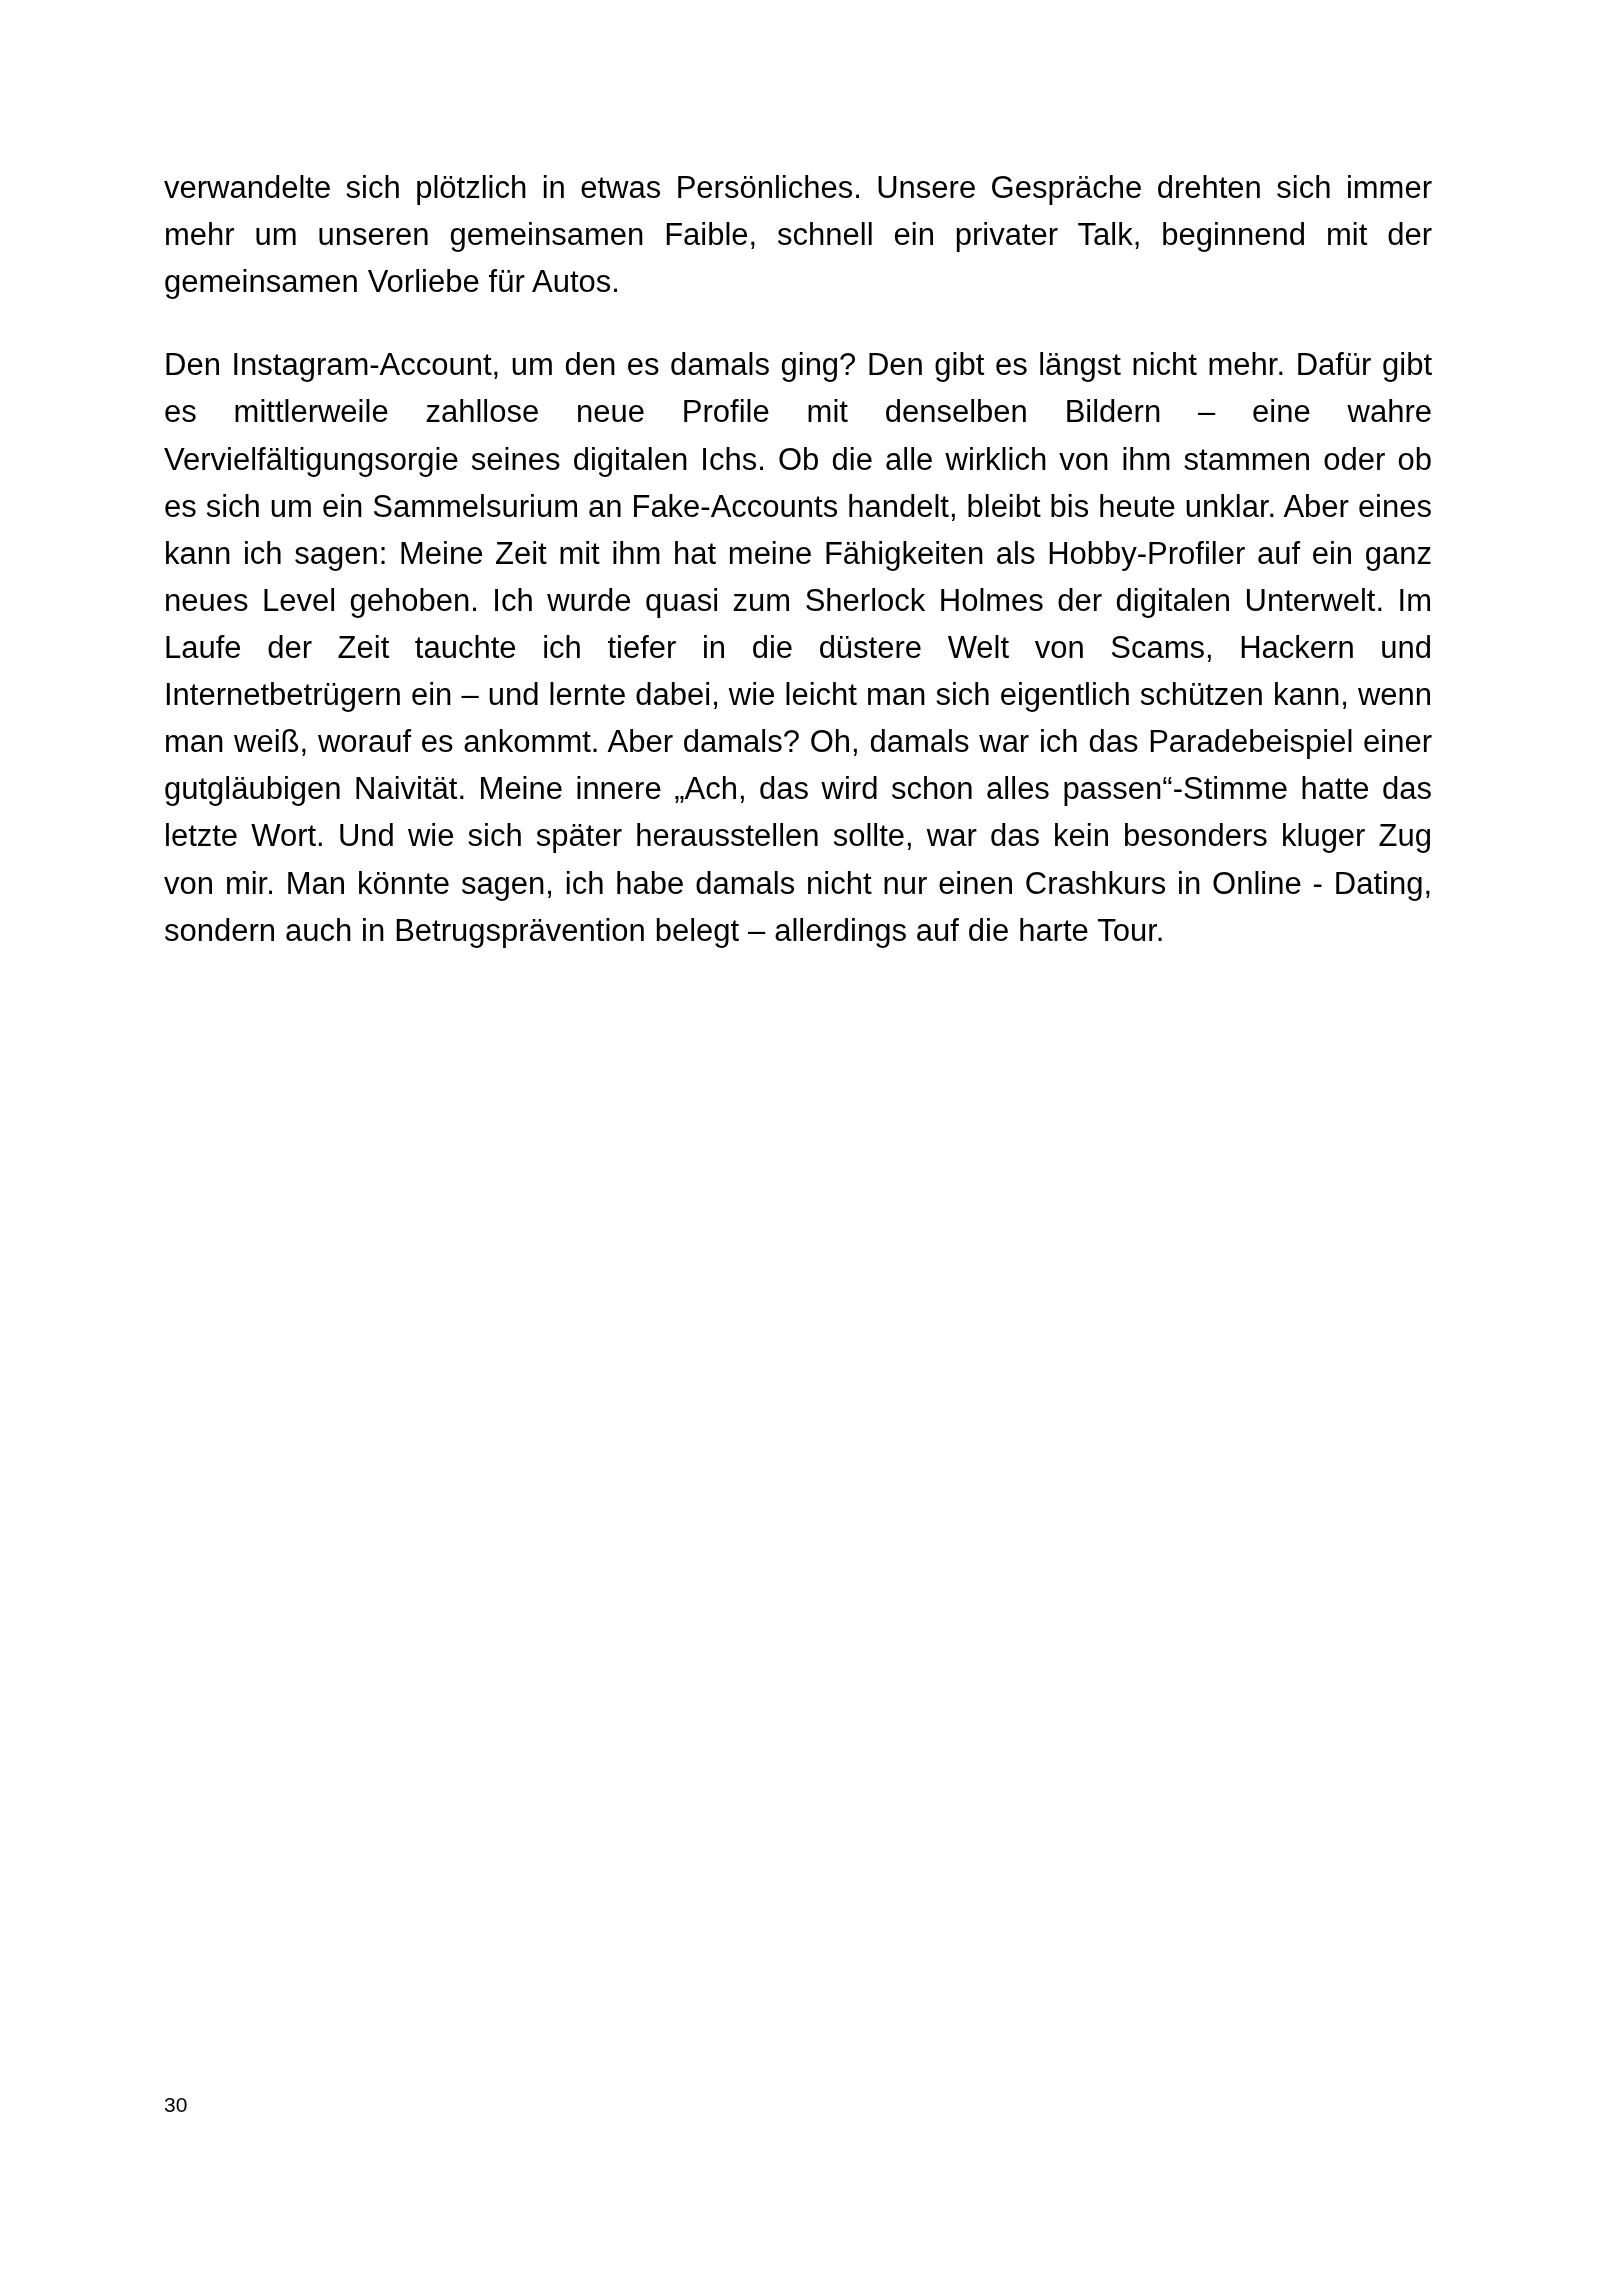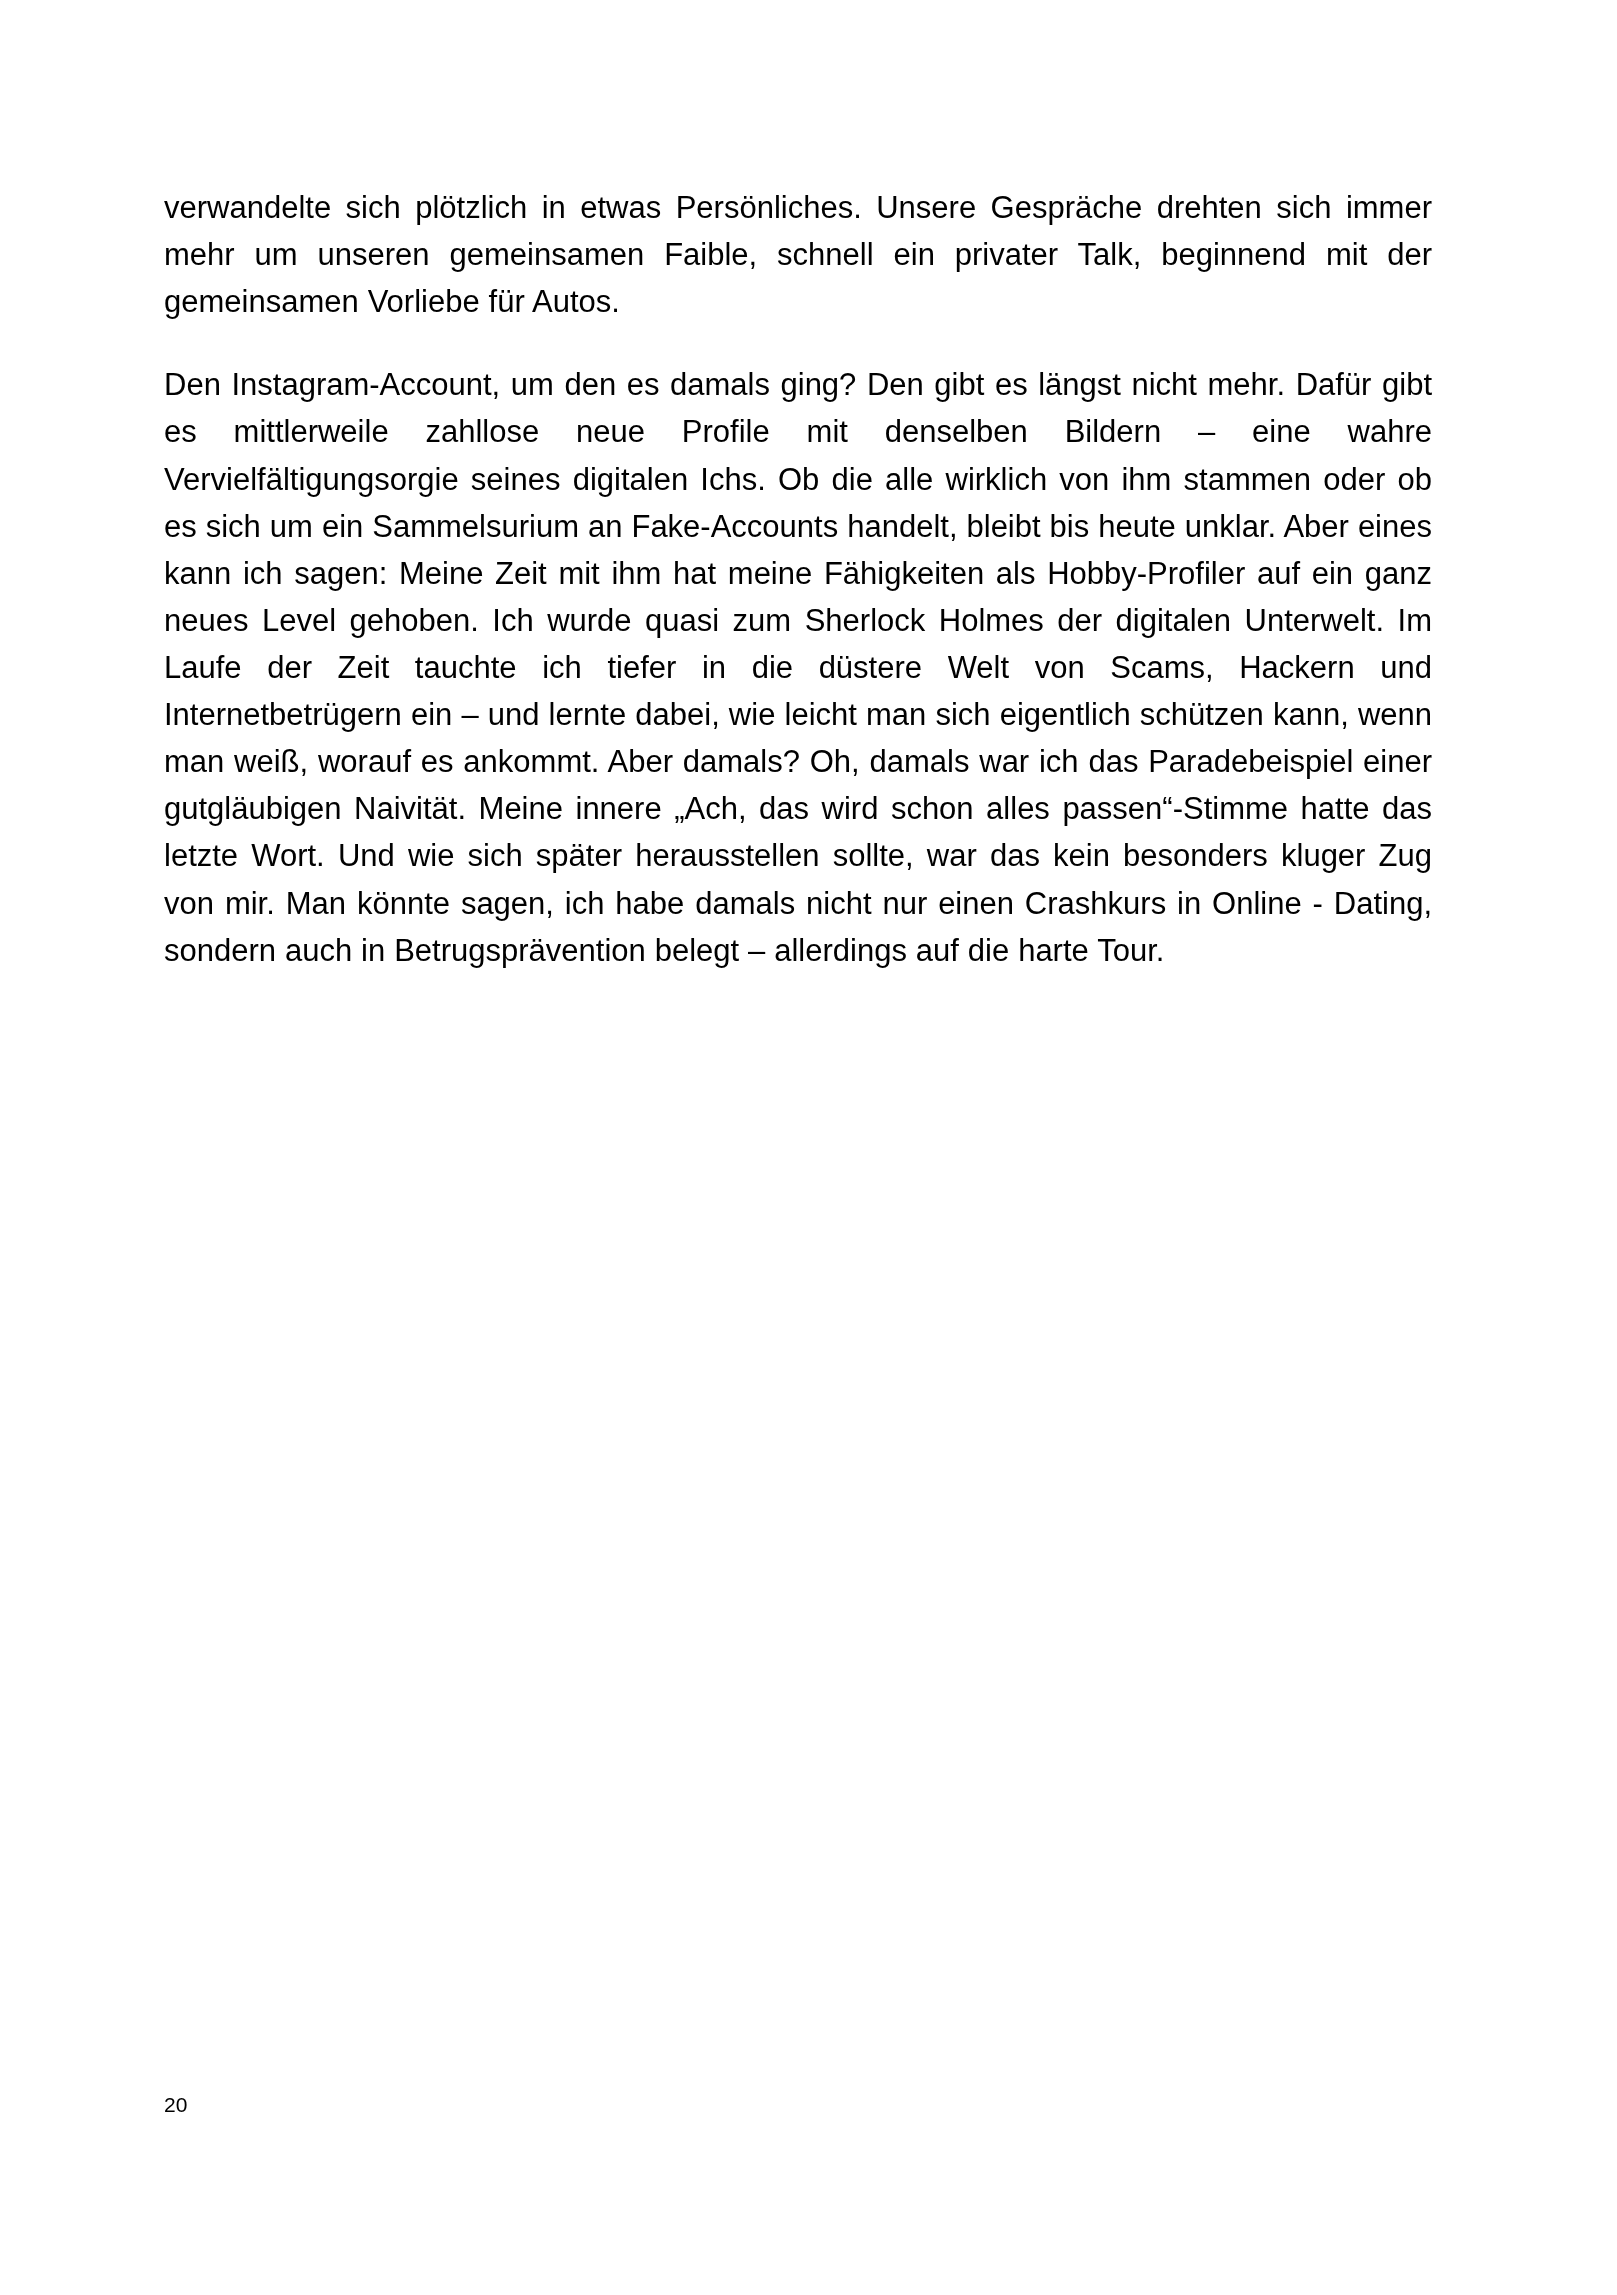--- a/index.html
+++ b/index.html
@@ -14,21 +14,21 @@
   .page {
     width: 1618px;
     height: 2295px;
     background: #ffffff;
     position: relative;
     box-sizing: border-box;
   }
   .content {
     position: absolute;
     left: 164px;
-    top: 184px;
+    top: 164px;
     width: 1268px;
   }
   .para {
     font-size: 31px;
     line-height: 1.52;
     text-align: justify;
     text-justify: inter-word;
     margin: 0 0 36px 0;
     hyphens: manual;
     word-spacing: 0.01em;
@@ -51,16 +51,16 @@
 </head>
 <body>
 
 <div class="page">
 
   <div class="content">
     <p class="para last-line-natural">verwandelte sich plötzlich in etwas Persönliches. Unsere Gespräche drehten sich immer mehr um unseren gemeinsamen Faible, schnell ein privater Talk, beginnend mit der gemeinsamen Vorliebe für Autos.</p>
     <p class="para last-line-natural">Den Instagram-Account, um den es damals ging? Den gibt es längst nicht mehr. Dafür gibt es mittlerweile zahllose neue Profile mit denselben Bildern – eine wahre Vervielfältigungsorgie seines digitalen Ichs. Ob die alle wirklich von ihm stammen oder ob es sich um ein Sammelsurium an Fake-Accounts handelt, bleibt bis heute unklar. Aber eines kann ich sagen: Meine Zeit mit ihm hat meine Fähigkeiten als Hobby-Profiler auf ein ganz neues Level gehoben. Ich wurde quasi zum Sherlock Holmes der digitalen Unterwelt. Im Laufe der Zeit tauchte ich tiefer in die düstere Welt von Scams, Hackern und Internetbetrügern ein – und lernte dabei, wie leicht man sich eigentlich schützen kann, wenn man weiß, worauf es ankommt. Aber damals? Oh, damals war ich das Paradebeispiel einer gutgläubigen Naivität. Meine innere „Ach, das wird schon alles passen“-Stimme hatte das letzte Wort. Und wie sich später herausstellen sollte, war das kein besonders kluger Zug von mir. Man könnte sagen, ich habe damals nicht nur einen Crashkurs in Online - Dating, sondern auch in Betrugsprävention belegt – allerdings auf die harte Tour.</p>
   </div>
 
-  <div class="folio">20</div>
+  <div class="folio">30</div>
 
 </div>
 
 
 </body></html>

